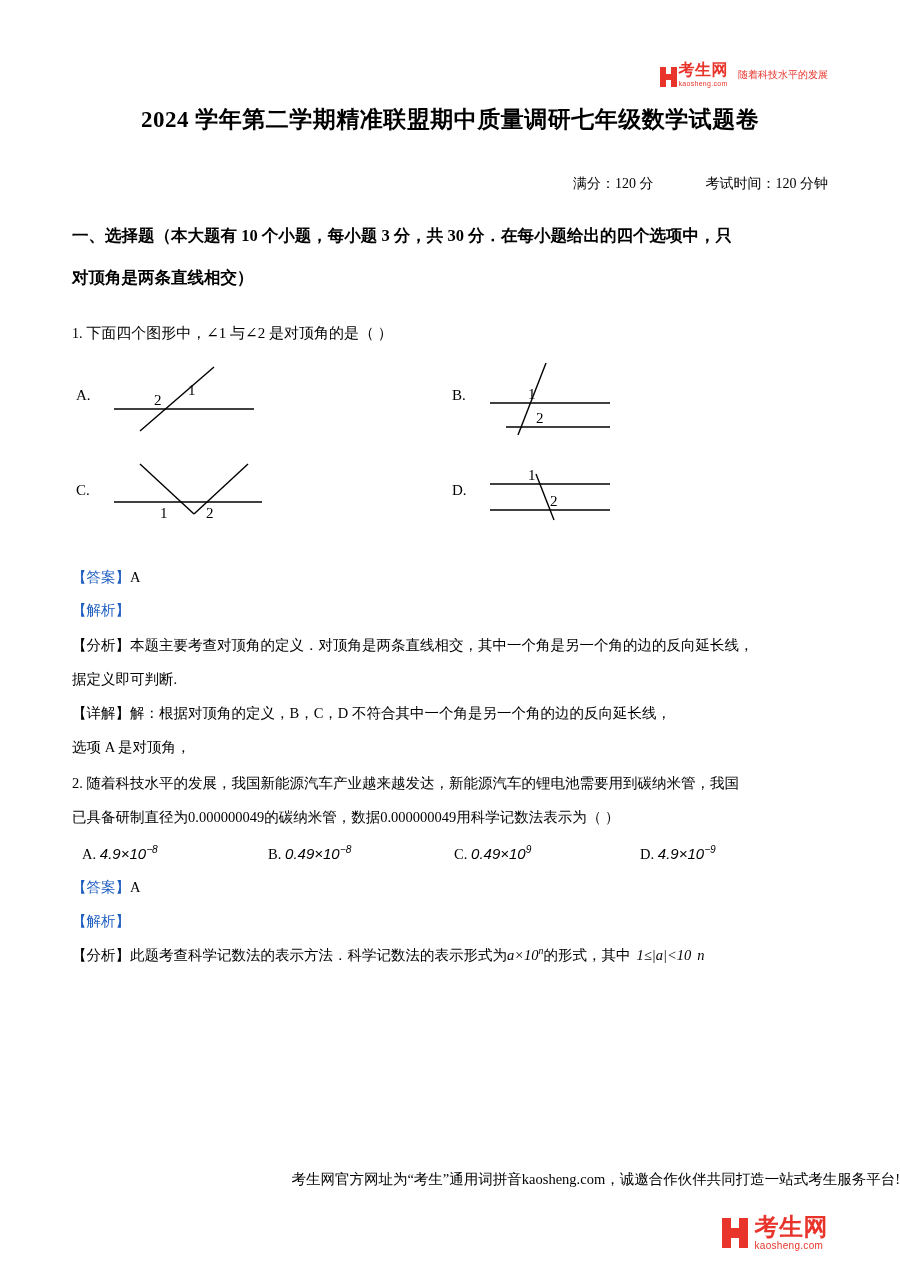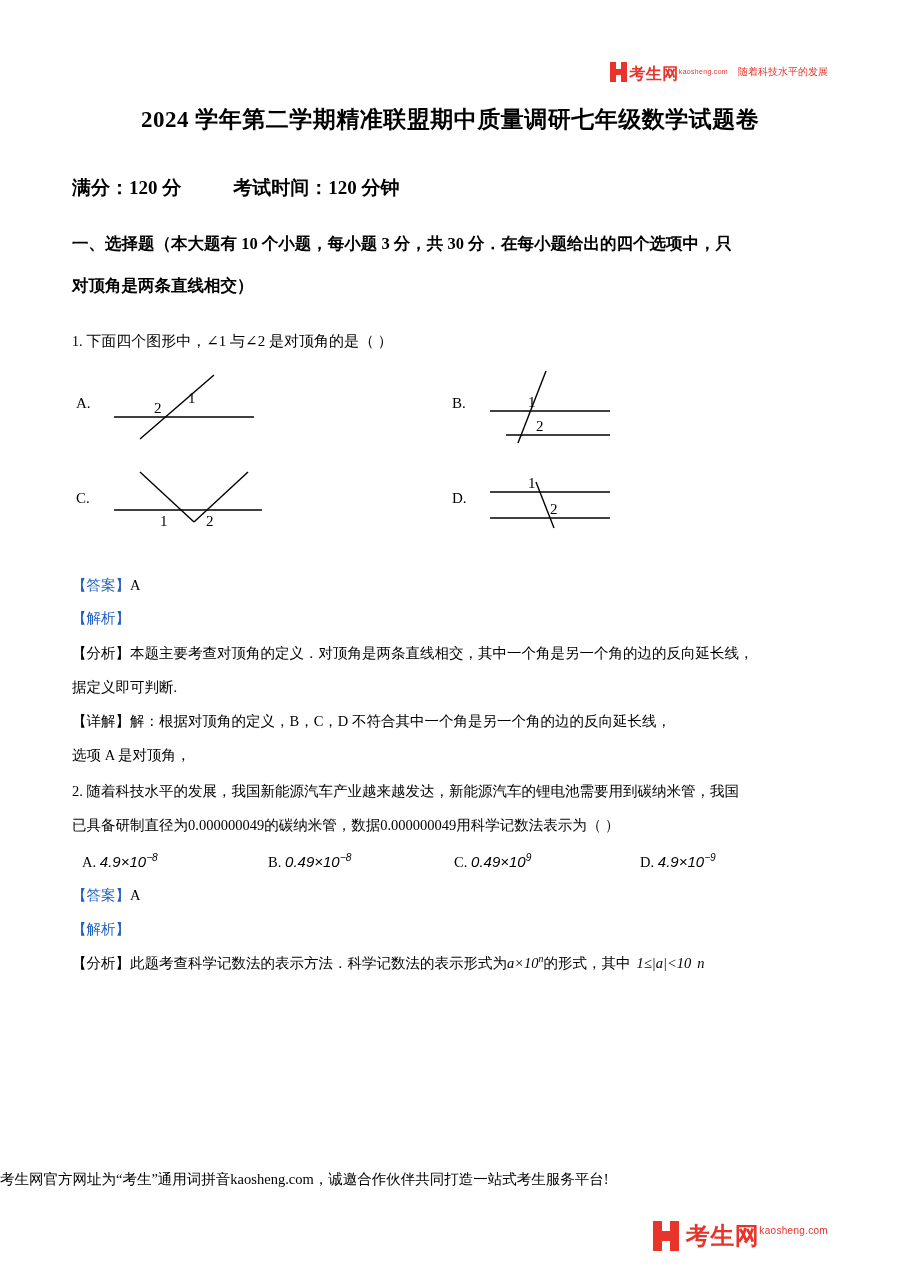--- a/index.html
+++ b/index.html
@@ -56,21 +56,21 @@
     content: "";
     position: absolute;
     left: 6px;
     bottom: 0;
     width: 5px;
     height: 7px;
     background: #ffffff;
   }
   .logo-text-block {
     display: flex;
-    flex-direction: row;
+    flex-direction: column;
     line-height: 1;
   }
   .logo-cn {
     font-family: "Liberation Sans", sans-serif;
     font-size: 16px;
     font-weight: bold;
     color: #e8342a;
     letter-spacing: 0.5px;
   }
   .logo-en {
@@ -91,23 +91,23 @@
   
   .doc-title {
     text-align: center;
     font-size: 23px;
     font-weight: bold;
     margin: 0;
     padding-top: 104px;
     letter-spacing: 0.5px;
   }
   .doc-subtitle {
-    text-align: left;
-    font-size: 19px;
-    font-weight: bold;
+    text-align: right;
+    font-size: 14px;
+    font-weight: normal;
     margin: 0;
     padding-top: 40px;
   }
   .doc-subtitle .gap {
     display: inline-block;
     width: 52px;
   }
 
   
   .section-head {
@@ -180,21 +180,21 @@
   sup {
     font-size: 0.68em;
   }
 
   
   .footer {
     position: absolute;
     left: 0;
     right: 0;
     bottom: 84px;
-    text-align: left;
+    text-align: right;
     font-size: 14.5px;
   }
   .footer-logo {
     position: absolute;
     right: 72px;
     bottom: 22px;
     display: flex;
     align-items: center;
     gap: 7px;
   }

